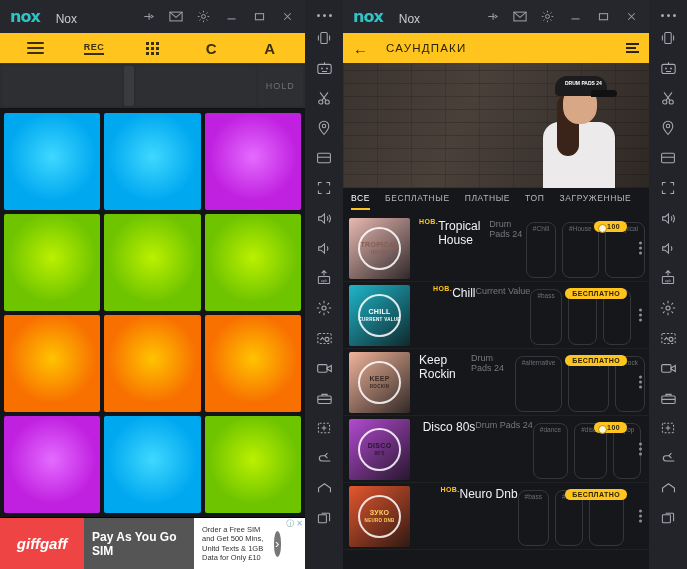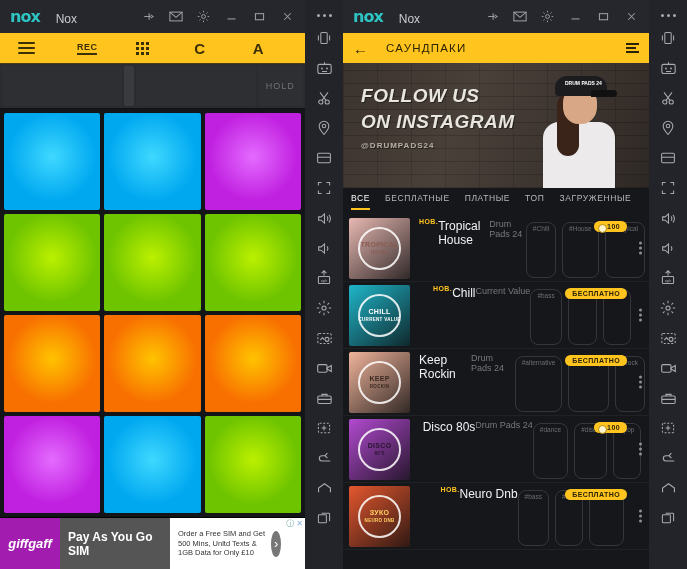--- a/index.html
+++ b/index.html
@@ -25,21 +25,21 @@
   .tb-icons{ margin-left:auto; display:flex; align-items:center; gap:13px; padding-right:2px; }
   .tb-ico{ width:15px; height:15px; display:flex; align-items:center; justify-content:center; color:#9a9da4; }
   .tb-ico svg{ display:block; }
 
   
   .apptool{
     flex:0 0 30px; height:30px; background:#ffc41e;
     display:flex; align-items:center; justify-content:space-around; padding:0 6px;
     color:#3a2f07;
   }
-  .apptool .ti{ display:flex; align-items:center; width:34px; height:22px; font-weight:bold; }
+  .apptool .ti{ display:flex; align-items:center; justify-content:center; width:34px; height:22px; font-weight:bold; }
   .bars{ width:17px; }
   .bars i{ display:block; height:2px; background:#3a2f07; margin:3px 0; border-radius:1px; }
   .rec{ font-size:9px; font-weight:bold; letter-spacing:.5px; border-bottom:2px solid #3a2f07; line-height:11px; }
   .dots9{ display:grid; grid-template-columns:repeat(3,3px); grid-template-rows:repeat(3,3px); gap:2px; }
   .dots9 i{ background:#3a2f07; width:3px; height:3px; }
   .gly{ font-size:15px; font-weight:bold; }
 
   
   .appbody{ flex:1; display:flex; flex-direction:column; background:#1b1c1f; overflow:hidden; }
   .topstrip{
@@ -49,21 +49,21 @@
   .ts-cell{ background:#2e2f33; margin:1px; border-radius:2px; }
   .ts-a{ flex:1.45; }
   .ts-gap{ flex:.12; background:#3a3b3f; }
   .ts-b{ flex:1.45; }
   .ts-hold{ flex:.55; display:flex; align-items:center; justify-content:center; color:#6e7075; font-size:9px; letter-spacing:1px; }
 
   .pads{ flex:1; display:grid; grid-template-columns:repeat(3,1fr); grid-template-rows:repeat(4,1fr); gap:4px; padding:4px; background:#141518; }
   .pad{ border-radius:2px; }
 
   .adbar{ flex:0 0 52px; display:flex; background:#fff; position:relative; border-top:1px solid #000; }
-  .ad-logo{ width:60px; background:#a21caf; color:#fff; display:flex; align-items:center; justify-content:center; font-size:13px; font-weight:bold; font-style:italic; }
+  .ad-logo{ width:84px; background:#ef4444; color:#fff; display:flex; align-items:center; justify-content:center; font-size:15px; font-weight:bold; font-style:italic; }
   .ad-mid{ width:110px; background:#555; color:#fff; display:flex; align-items:center; padding:0 8px; font-size:12px; font-weight:bold; line-height:14px; }
   .ad-right{ flex:1; background:#fff; color:#333; display:flex; align-items:center; padding:4px 6px 4px 8px; font-size:7.5px; line-height:9.5px; position:relative; }
   .ad-cta{ width:26px; height:26px; border-radius:50%; background:#777; color:#fff; display:flex; align-items:center; justify-content:center; font-size:13px; margin-left:auto; margin-right:18px; }
   .ad-badges{ position:absolute; top:1px; right:2px; display:flex; gap:2px; font-size:8px; color:#7aa; }
   .ad-x{ color:#8ab4d8; }
 
   
   .storehead{
     flex:0 0 30px; background:#ffc41e; display:flex; align-items:center; padding:0 10px; color:#2b2305;
   }
@@ -411,25 +411,20 @@
       <span class="sttitle">САУНДПАКИ</span>
       <span class="filter">
           <i></i>
           <i></i>
           <i></i>
         </span>
     </div>
 
     <div class="banner">
       <div class="brick"></div>
-      <div class="btxt">
-        <div class="l1">FOLLOW US</div>
-        <div class="l2">ON INSTAGRAM</div>
-        <div class="l3">@DRUMPADS24</div>
-      </div>
       <div class="girl">
         <div class="body"></div>
         <div class="hair"></div>
         <div class="head"></div>
         <div class="cap"></div>
         <div class="capbill"></div>
         <div class="captxt">DRUM PADS 24</div>
       </div>
     </div>
 

